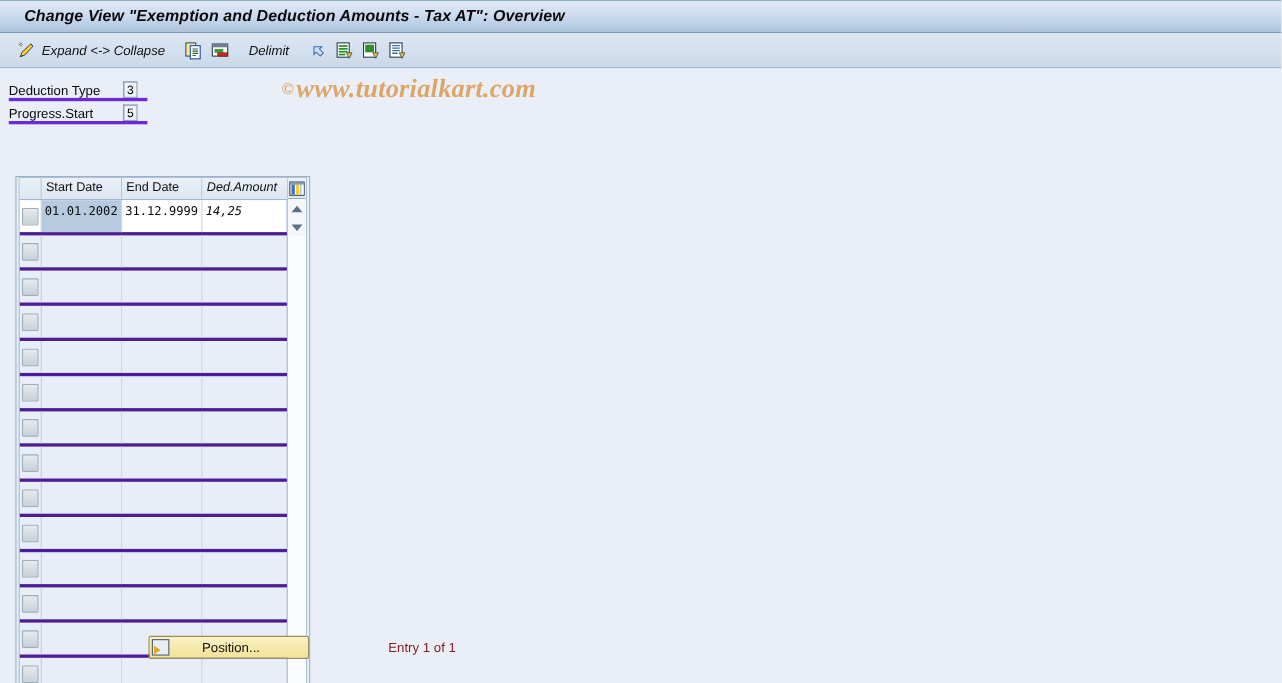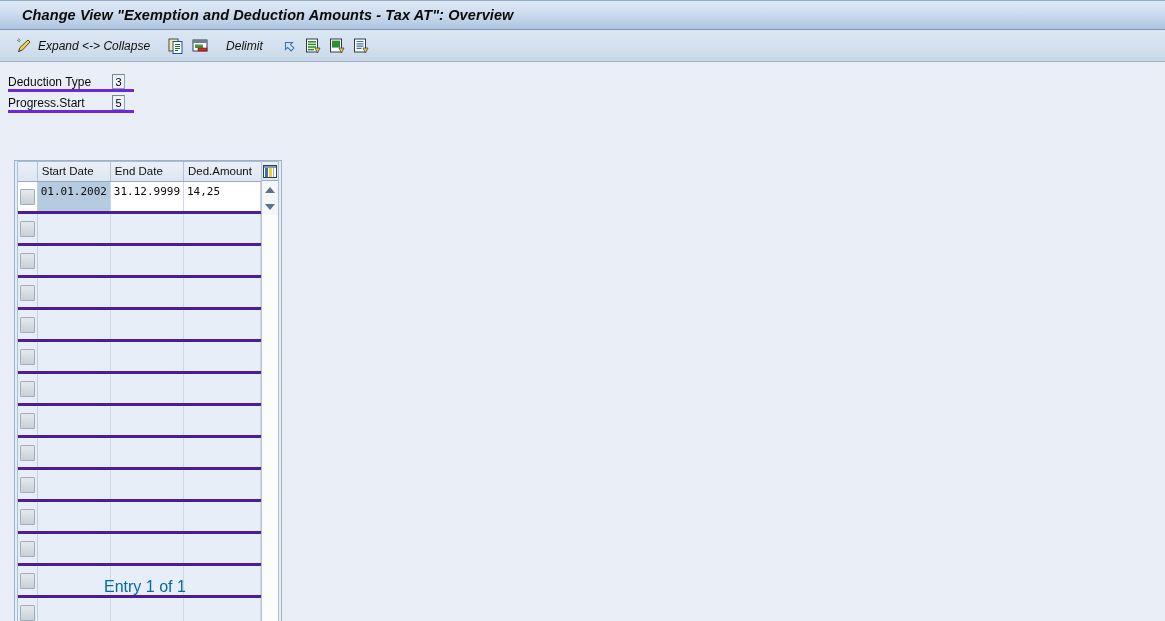--- a/index.html
+++ b/index.html
@@ -172,21 +172,21 @@
     padding-left: 4px;
     border-right: 1px solid #b3c4d6;
     box-sizing: border-box;
     background: linear-gradient(to bottom, #eaf0f8, #dde6f2);
     white-space: nowrap;
     overflow: hidden;
   }
   .sel-col { width: 20px; padding-left: 0; }
   .c-start { width: 74px; }
   .c-end   { width: 74px; }
-  .c-amt   { width: 78px; border-right: none; }
+  .c-amt   { width: 78px; border-right: none; font-style: italic; }
 
   .data-row {
     display: flex;
     height: 32px;
     border-bottom: 3px solid #4c1d95;
     box-sizing: border-box;
   }
   .data-row.first { background: #ffffff; }
   .cell {
     font-family: "DejaVu Sans Mono", monospace;
@@ -342,23 +342,23 @@
     width:0;height:0;
     border-top:4px solid transparent;border-bottom:4px solid transparent;
     border-left:6px solid #e8a71c;
   }
   #position-btn .pb-label {
     flex: 1;
     text-align: center;
     padding-right: 14px;
   }
   #entry-count {
-    margin-left: 104px;
-    font-size: 16px;
-    color: #0369a1;
+    margin-left: 72px;
+    font-size: 12px;
+    color: #7f1d1d;
     white-space: nowrap;
   }
 </style>
 </head>
 <body>
 
 <div id="titlebar">
   <div class="title-text">Change View "Exemption and Deduction Amounts - Tax AT": Overview</div>
 </div>
 
@@ -447,20 +447,23 @@
       <svg width="18" height="18" viewBox="0 0 18 18">
         <rect x="2.5" y="2" width="11" height="13" fill="#ffffff" stroke="#2c3e50" stroke-width="1"></rect>
         <g stroke="#3f6fa8" stroke-width="1.2">
             <path d="M4.5 4.5 H11.5 M4.5 6.8 H11.5 M4.5 9.1 H11.5 M4.5 11.4 H9.5"></path>
           </g>
         <path d="M11 11 L16 11 L13.5 16 Z" fill="#e8c93a" stroke="#3a3a3a" stroke-width="0.7"></path>
       </svg>
     </span>
   </div>
 
+  <div id="watermark">
+    <span class="copy">©</span><span>www.tutorialkart.com</span>
+  </div>
 </div>
 
 <div id="fields">
 
   <div class="field-row">
     <span class="field-label">Deduction Type</span>
     <span class="field-input">3</span>
   </div>
 
   <div class="field-row">
@@ -647,14 +650,18 @@
         <span class="tri-h left"></span>
       </div>
     <div class="hs-arrow">
         <span class="tri-h right"></span>
       </div>
   </div>
 
 </div>
 
 <div id="footer">
+  <div id="position-btn">
+    <span class="pb-ico"></span>
+    <span class="pb-label">Position...</span>
+  </div>
   <div id="entry-count">Entry 1 of 1</div>
 </div>
 
 </body></html>

